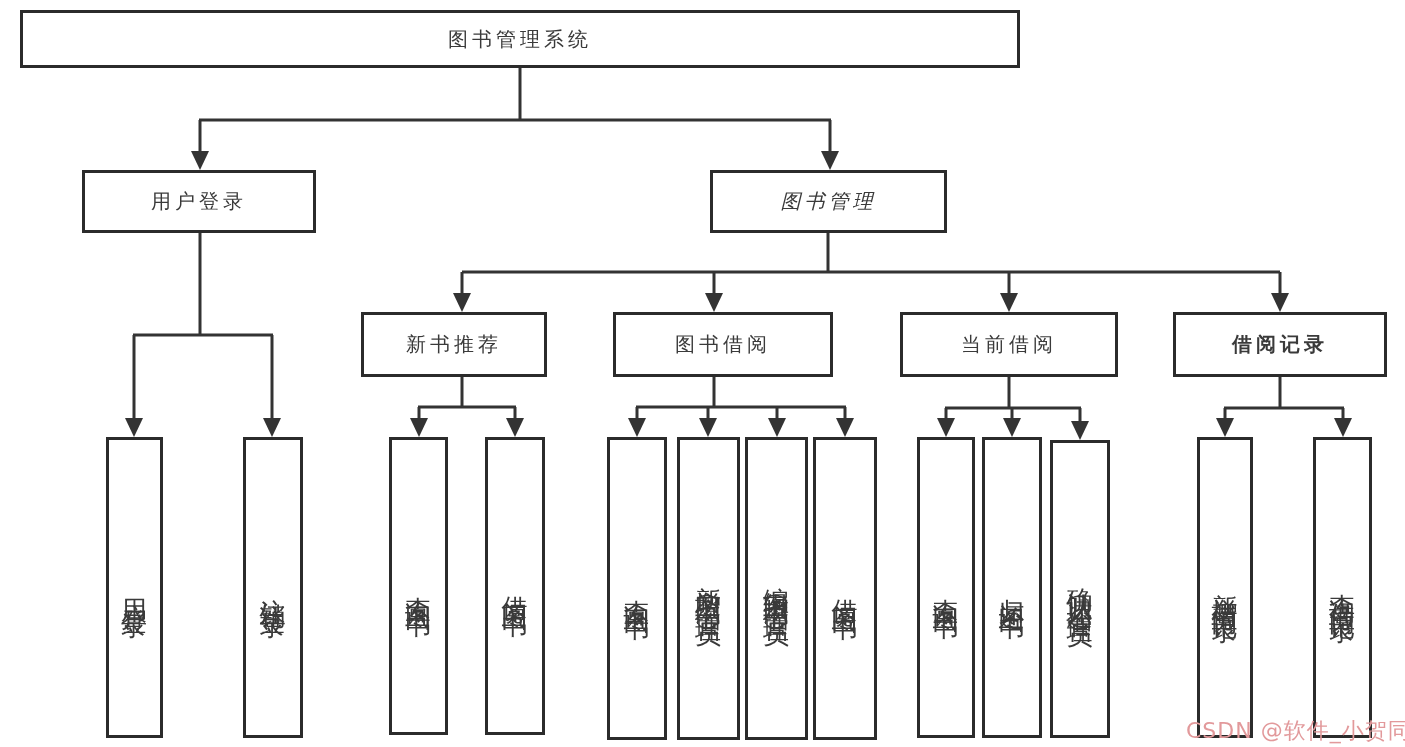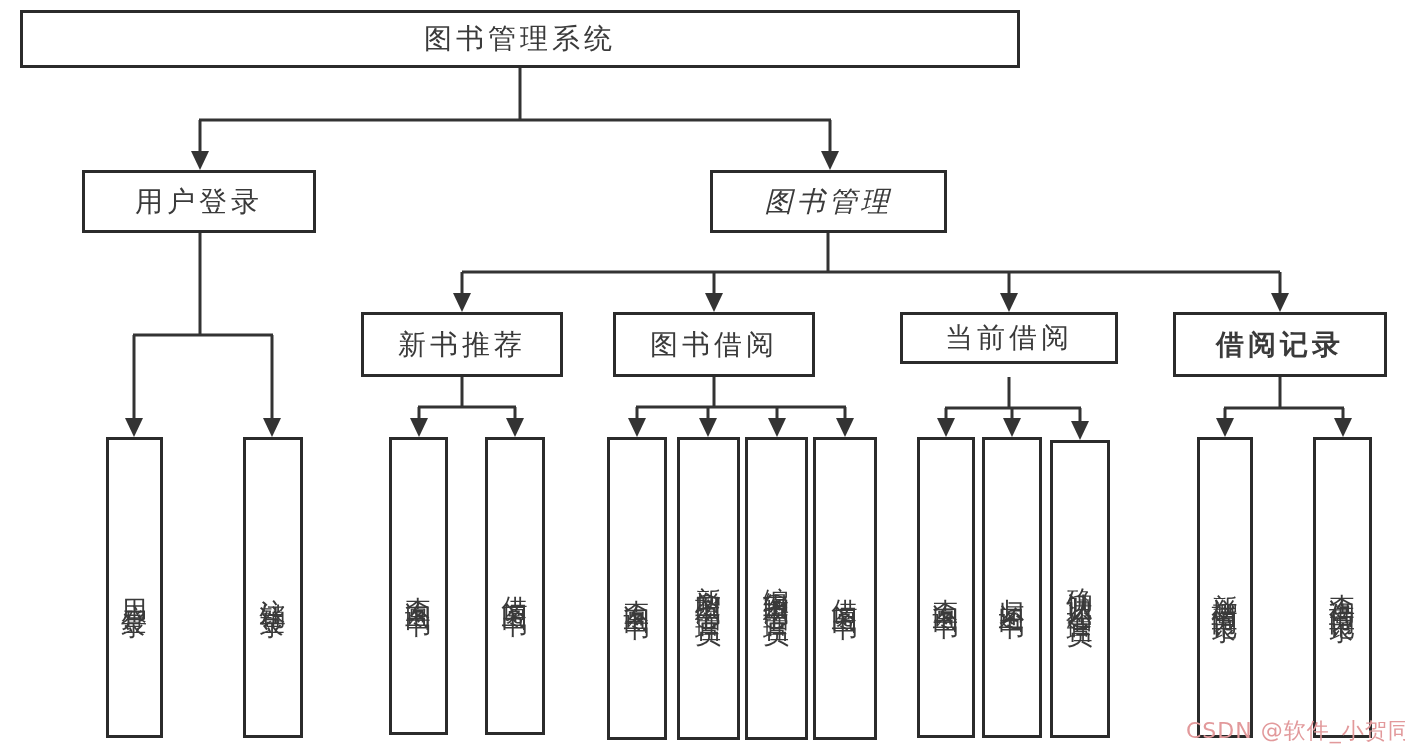--- a/index.html
+++ b/index.html
@@ -20,21 +20,21 @@
     position: absolute;
     box-sizing: border-box;
     border: 3px solid #2b2b2b;
     background: #ffffff;
     display: flex;
     align-items: center;
     justify-content: center;
     color: #3a3a3a;
   }
   .node.h span {
-    font-size: 28px;
+    font-size: 20px;
     letter-spacing: 4px;
     white-space: nowrap;
   }
   .node.v span {
     writing-mode: vertical-rl;
     text-orientation: mixed;
     font-size: 26px;
     letter-spacing: 5px;
     line-height: 1;
     white-space: nowrap;
@@ -161,27 +161,27 @@
     <span>图书管理系统</span>
   </div>
 
   <div class="node h" style="left:82px; top:170px; width:234px; height:63px;">
     <span>用户登录</span>
   </div>
   <div class="node h" style="left:710px; top:170px; width:237px; height:63px;font-style:italic;">
     <span>图书管理</span>
   </div>
 
-  <div class="node h" style="left:361px; top:312px; width:202px; height:65px;">
+  <div class="node h" style="left:361px; top:312px; width:186px; height:65px;">
     <span>新书推荐</span>
   </div>
-  <div class="node h" style="left:613px; top:312px; width:202px; height:65px;">
+  <div class="node h" style="left:613px; top:312px; width:220px; height:65px;">
     <span>图书借阅</span>
   </div>
-  <div class="node h" style="left:900px; top:312px; width:218px; height:52px;">
+  <div class="node h" style="left:900px; top:312px; width:218px; height:65px;">
     <span>当前借阅</span>
   </div>
   <div class="node h" style="left:1173px; top:312px; width:214px; height:65px;font-weight:bold;">
     <span>借阅记录</span>
   </div>
 
   <div class="node v" style="left:106px; top:437px; width:57px; height:301px;">
     <span>用户登录</span>
   </div>
   <div class="node v" style="left:243px; top:437px; width:60px; height:301px;">

